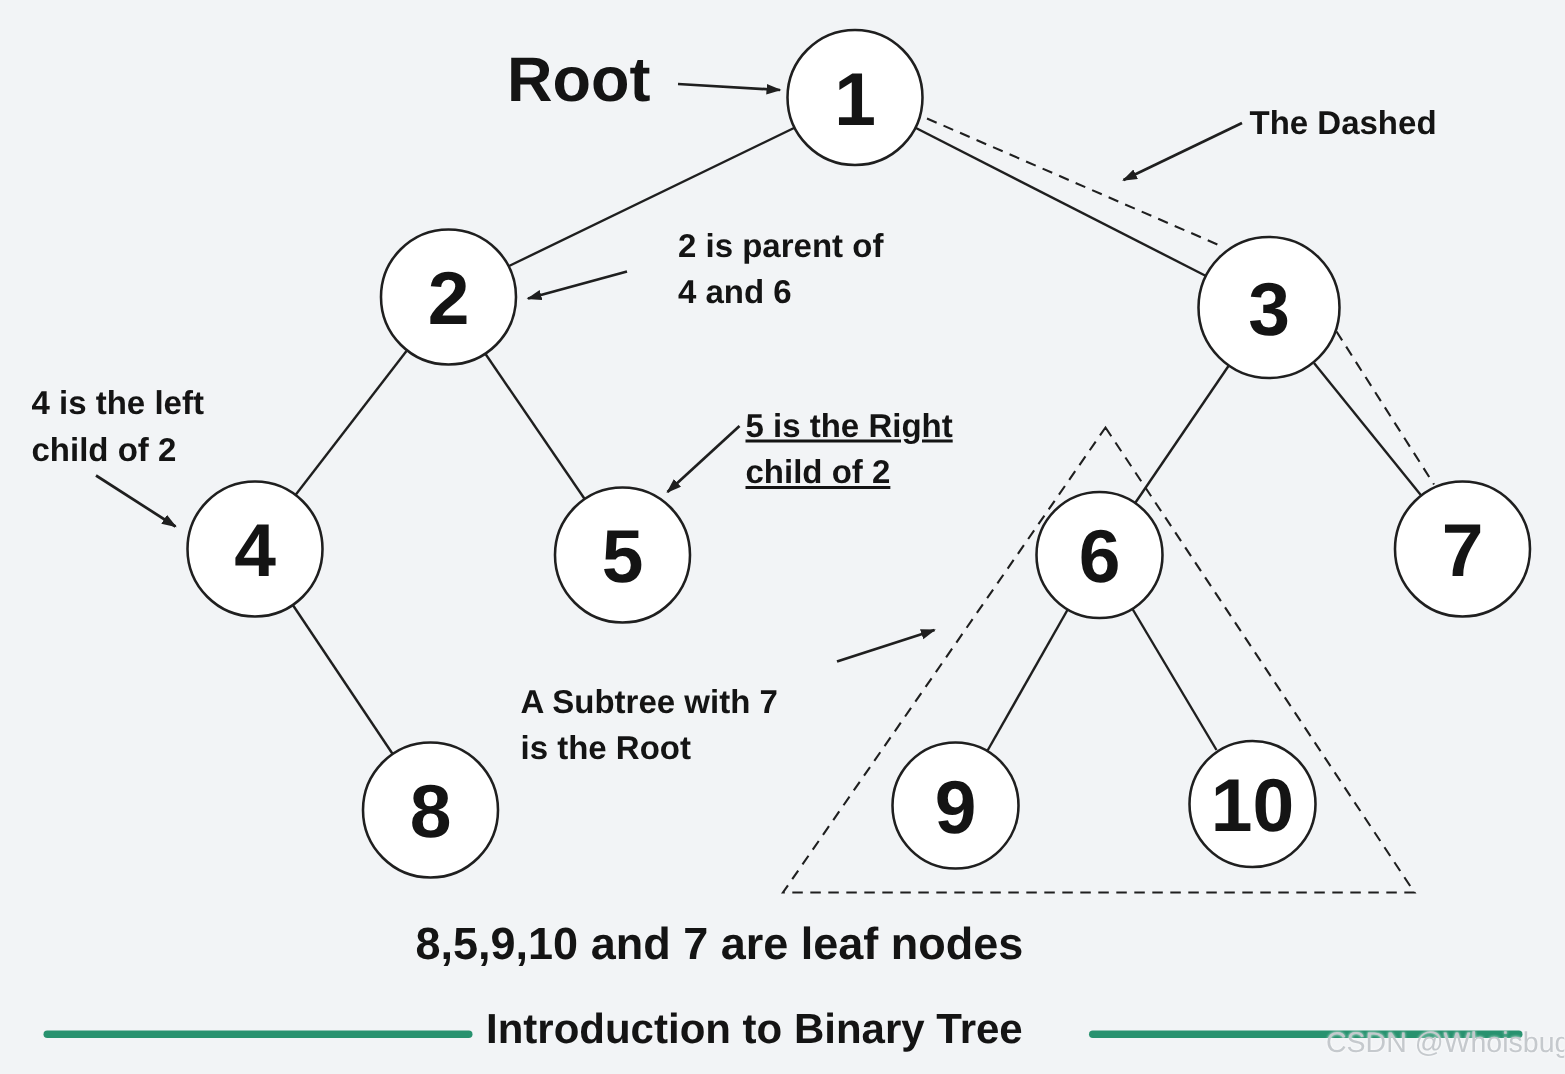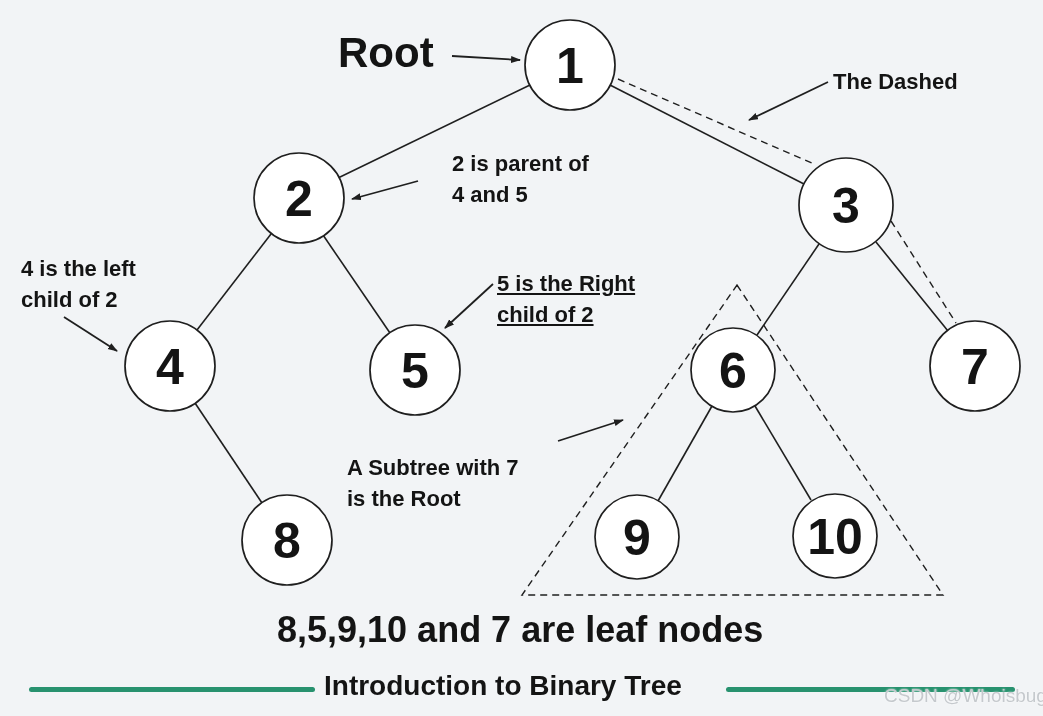--- a/index.html
+++ b/index.html
@@ -9,21 +9,21 @@
     font-family:"Liberation Sans","DejaVu Sans",sans-serif;
   }
   .stage svg{position:absolute;left:0;top:0;}
   .edge{stroke:#1f1f1f;stroke-width:1.6;}
   .dash{stroke:#1f1f1f;stroke-width:1.4;stroke-dasharray:7 5;fill:none;}
   .node-circle{fill:#ffffff;stroke:#1f1f1f;stroke-width:1.7;}
   .node-label{font-family:"Liberation Sans","DejaVu Sans",sans-serif;font-size:50px;font-weight:600;fill:#141414;text-anchor:middle;}
   .arrow{stroke:#1f1f1f;stroke-width:1.8;marker-end:url(#ah);}
   .note{position:absolute;font-size:22px;line-height:31px;font-weight:600;white-space:nowrap;}
   .root-label{position:absolute;left:338px;top:30px;font-size:42px;line-height:46px;font-weight:700;}
-  .caption{position:absolute;left:277px;top:613px;font-size:36px;line-height:34px;font-weight:600;white-space:nowrap;}
+  .caption{position:absolute;left:277px;top:613px;font-size:30px;line-height:34px;font-weight:600;white-space:nowrap;}
   .title{position:absolute;left:324px;top:670px;font-size:28px;line-height:32px;font-weight:600;white-space:nowrap;}
   .rule{position:absolute;top:687px;height:5px;border-radius:3px;background:#28926f;}
   .rule-left{left:29px;width:286px;}
   .rule-right{left:726px;width:289px;}
   .watermark{position:absolute;left:884px;top:685px;font-size:19px;font-weight:500;color:#c5c9cd;white-space:nowrap;text-shadow:0 0 2px #ffffff;}
 </style>
 </head>
 <body>
 
 <div class="stage">
@@ -100,21 +100,21 @@
   </svg>
 
   <div class="root-label">Root</div>
 
   <div class="note" style="left:833px;top:66px;">
     <div>The Dashed</div>
   </div>
 
   <div class="note" style="left:436px;top:148px;margin-left:16px;">
     <div>2 is parent of</div>
-    <div>4 and 5</div>
+    <div>4 and 6</div>
   </div>
 
   <div class="note" style="left:21px;top:253px;">
     <div>4 is the left</div>
     <div>child of 2</div>
   </div>
 
   <div class="note" style="left:497px;top:268px;text-decoration:underline;">
     <div>5 is the Right</div>
     <div>child of 2</div>

